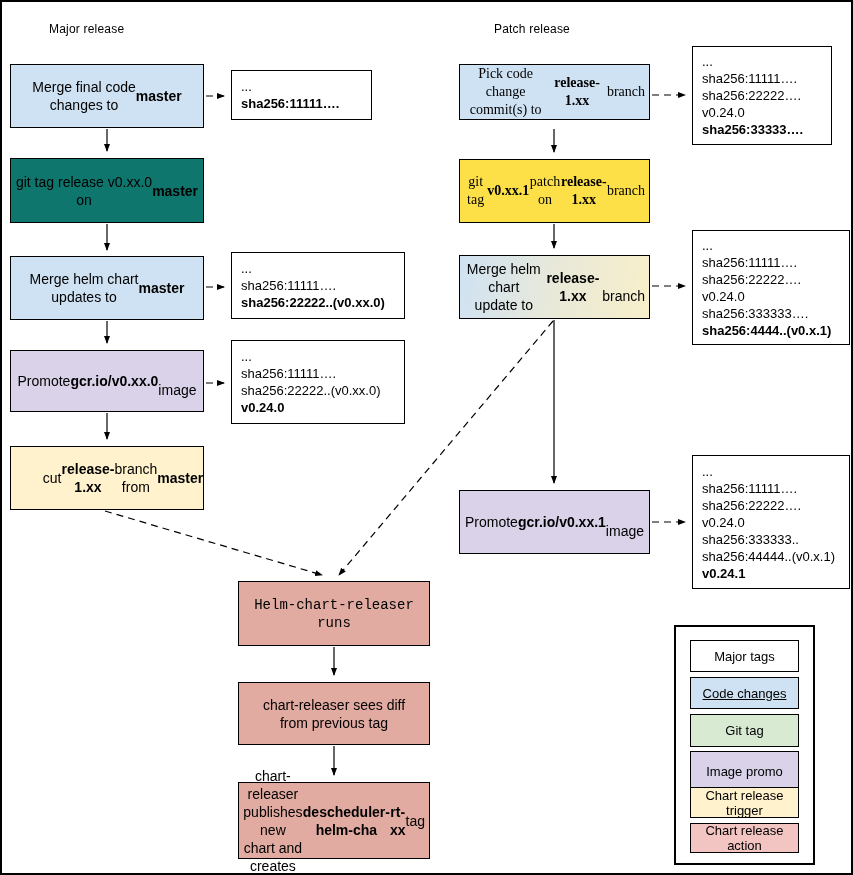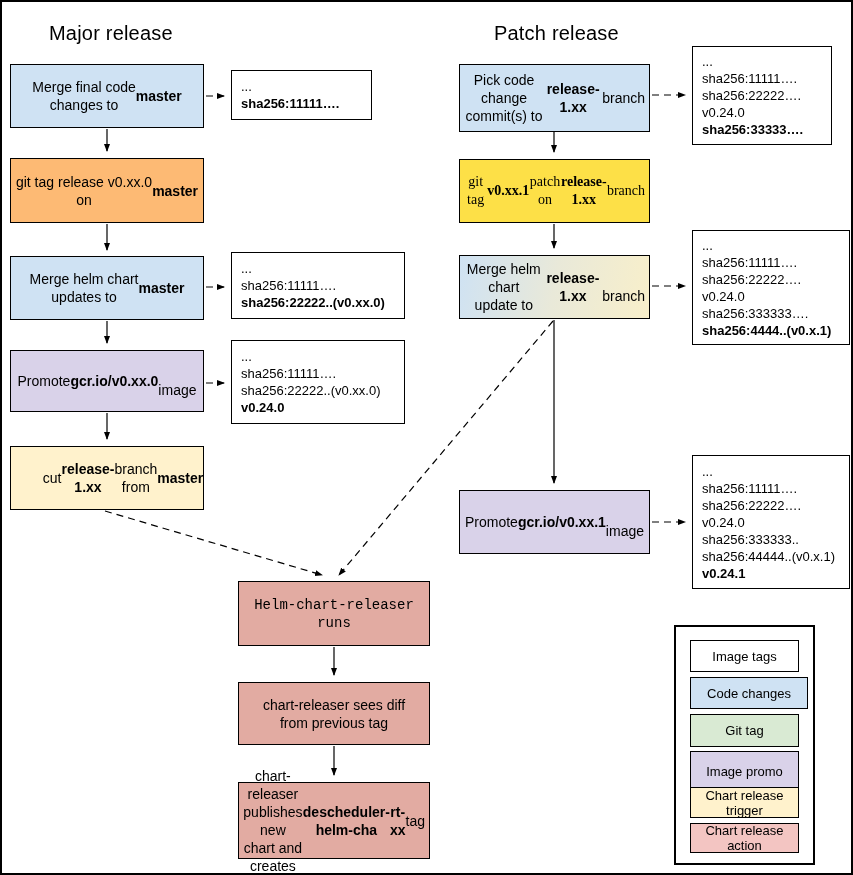--- a/index.html
+++ b/index.html
@@ -1,21 +1,21 @@
 <!DOCTYPE html>
 <html><head>
 <meta charset="utf-8">
 <style>
   html, body { margin:0; padding:0; background:#fff; }
   #canvas {
     position:relative; width:853px; height:875px;
     border:2px solid #000; box-sizing:border-box; background:#fff;
     font-family:"Liberation Sans", sans-serif; color:#000; overflow:hidden;
   }
-  .title { position:absolute; font-size:20px; letter-spacing:.2px; }
+  .title { position:absolute; font-size:12px; letter-spacing:.2px; }
   #title-major { left:47px; top:20px; }
   #title-patch { left:492px; top:20px; }
 
   .node {
     position:absolute; border:1px solid #000; box-sizing:border-box;
     display:flex; align-items:center; justify-content:center;
     text-align:center; font-size:14px; line-height:18px; padding:2px 4px;
   }
   .tag {
     position:absolute; border:1px solid #000; box-sizing:border-box; background:#fff;
@@ -28,21 +28,21 @@
   #ml1 { left:8px;   top:62px;  width:194px; height:64px; }
   #ml2 { left:8px;   top:156px; width:194px; height:65px; }
   #ml3 { left:8px;   top:254px; width:194px; height:64px; }
   #ml4 { left:8px;   top:348px; width:194px; height:62px; }
   #ml5 { left:8px;   top:444px; width:194px; height:64px; }
   #mt1 { left:229px; top:68px;  width:141px; height:50px; }
   #mt2 { left:229px; top:250px; width:174px; height:67px; }
   #mt3 { left:229px; top:338px; width:174px; height:84px; }
 
   
-  #pr1 { left:457px; top:62px;  width:191px; height:68px; }
+  #pr1 { left:457px; top:62px;  width:191px; height:56px;font-family:Liberation Serif, serif; }
   #pr2 { left:457px; top:157px; width:191px; height:64px; }
   #pr3 { left:457px; top:253px; width:191px; height:64px; }
   #pr4 { left:457px; top:488px; width:191px; height:64px; }
   #pt1 { left:690px; top:44px;  width:140px; height:99px;  }
   #pt2 { left:690px; top:228px; width:158px; height:115px; }
   #pt3 { left:690px; top:453px; width:158px; height:134px; }
 
   
   #cr1 { left:236px; top:579px; width:192px; height:65px; }
   #cr2 { left:236px; top:680px; width:192px; height:63px; }
@@ -52,21 +52,21 @@
   #legend-frame {
     position:absolute; left:672px; top:623px; width:141px; height:240px;
     border:2px solid #000; box-sizing:border-box; background:#fff;
   }
   .lnode {
     position:absolute; border:1px solid #000; box-sizing:border-box;
     display:flex; align-items:center; justify-content:center;
     text-align:center; font-size:13px; line-height:15px;
   }
   #lg1 { left:688px; top:638px; width:109px; height:32px; }
-  #lg2 { left:688px; top:675px; width:118px; height:32px; }
+  #lg2 { left:688px; top:675px; width:109px; height:32px;text-decoration:underline; }
   #lg3 { left:688px; top:712px; width:109px; height:33px; }
   #lg4 { left:688px; top:749px; width:109px; height:40px; }
   #lg5 { left:688px; top:785px; width:109px; height:31px; }
   #lg6 { left:688px; top:821px; width:109px; height:30px; }
 
   #arrows { position:absolute; left:0; top:0; overflow:visible; pointer-events:none; }
   #arrows line { stroke:#000; stroke-width:1.2; }
   #arrows line.dashed { stroke-dasharray:7 5; }
 </style>
 </head>
@@ -101,21 +101,21 @@
     <line class="dashed" x1="650" y1="520" x2="683" y2="520" marker-end="url(#ah)"></line>
 
     <line class="dashed" x1="103" y1="509" x2="320" y2="573" marker-end="url(#ah)"></line>
     <line class="dashed" x1="551" y1="319" x2="337" y2="573" marker-end="url(#ah)"></line>
   </svg>
 
   <div class="title" id="title-major">Major release</div>
   <div class="title" id="title-patch">Patch release</div>
 
   <div class="node" id="ml1" style="background: rgb(207, 226, 243);">Merge final code<br>changes to <b>master</b></div>
-  <div class="node" id="ml2" style="background: #fdba74;">git tag release v0.xx.0<br>on <b>master</b></div>
+  <div class="node" id="ml2" style="background: #0f766e;">git tag release v0.xx.0<br>on <b>master</b></div>
   <div class="node" id="ml3" style="background: rgb(207, 226, 243);">Merge helm chart<br>updates to <b>master</b></div>
   <div class="node" id="ml4" style="background: rgb(217, 210, 233);">Promote <b>gcr.io/v0.xx.0</b><br>image</div>
   <div class="node" id="ml5" style="background: rgb(255, 242, 204); padding-left: 36px;">cut <b>release-1.xx</b> branch<br>from <b>master</b></div>
 
   <div class="tag" id="mt1">...<br><b>sha256:11111….</b></div>
   <div class="tag" id="mt2">...<br>sha256:11111….<br><b>sha256:22222..(v0.xx.0)</b></div>
   <div class="tag" id="mt3">...<br>sha256:11111….<br>sha256:22222..(v0.xx.0)<br><b>v0.24.0</b></div>
 
   <div class="node" id="pr1" style="background: rgb(207, 226, 243);">Pick code change<br>commit(s) to<br><b>release-1.xx</b> branch</div>
   <div class="node" id="pr2" style="background: #fde047; font-family: Liberation Serif, serif;">git tag <b>v0.xx.1</b> patch on<br><b>release-1.xx</b> branch</div>
@@ -124,20 +124,20 @@
 
   <div class="tag" id="pt1">...<br>sha256:11111….<br>sha256:22222….<br>v0.24.0<br><b>sha256:33333….</b></div>
   <div class="tag" id="pt2">...<br>sha256:11111….<br>sha256:22222….<br>v0.24.0<br>sha256:333333….<br><b>sha256:4444..(v0.x.1)</b></div>
   <div class="tag" id="pt3">...<br>sha256:11111….<br>sha256:22222….<br>v0.24.0<br>sha256:333333..<br>sha256:44444..(v0.x.1)<br><b>v0.24.1</b></div>
 
   <div class="node" id="cr1" style="background: rgb(226, 171, 162); font-family: Liberation Mono, monospace;">Helm-chart-releaser<br>runs</div>
   <div class="node" id="cr2" style="background: rgb(226, 171, 162);">chart-releaser sees diff<br>from previous tag</div>
   <div class="node" id="cr3" style="background: rgb(226, 171, 162);">chart-releaser publishes<br>new chart and creates<br><b>descheduler-helm-cha</b><br><b>rt-xx</b> tag</div>
 
   <div id="legend-frame"></div>
-  <div class="lnode" id="lg1" style="background: rgb(255, 255, 255);">Image tags</div>
+  <div class="lnode" id="lg1" style="background: rgb(255, 255, 255);">Major tags</div>
   <div class="lnode" id="lg2" style="background: rgb(207, 226, 243);">Code changes</div>
   <div class="lnode" id="lg3" style="background: rgb(217, 234, 211);">Git tag</div>
   <div class="lnode" id="lg4" style="background: rgb(217, 210, 233);">Image promo</div>
   <div class="lnode" id="lg5" style="background: rgb(255, 242, 204);">Chart release<br>trigger</div>
   <div class="lnode" id="lg6" style="background: rgb(243, 197, 194);">Chart release<br>action</div>
 
 </div>
 
 </body></html>

